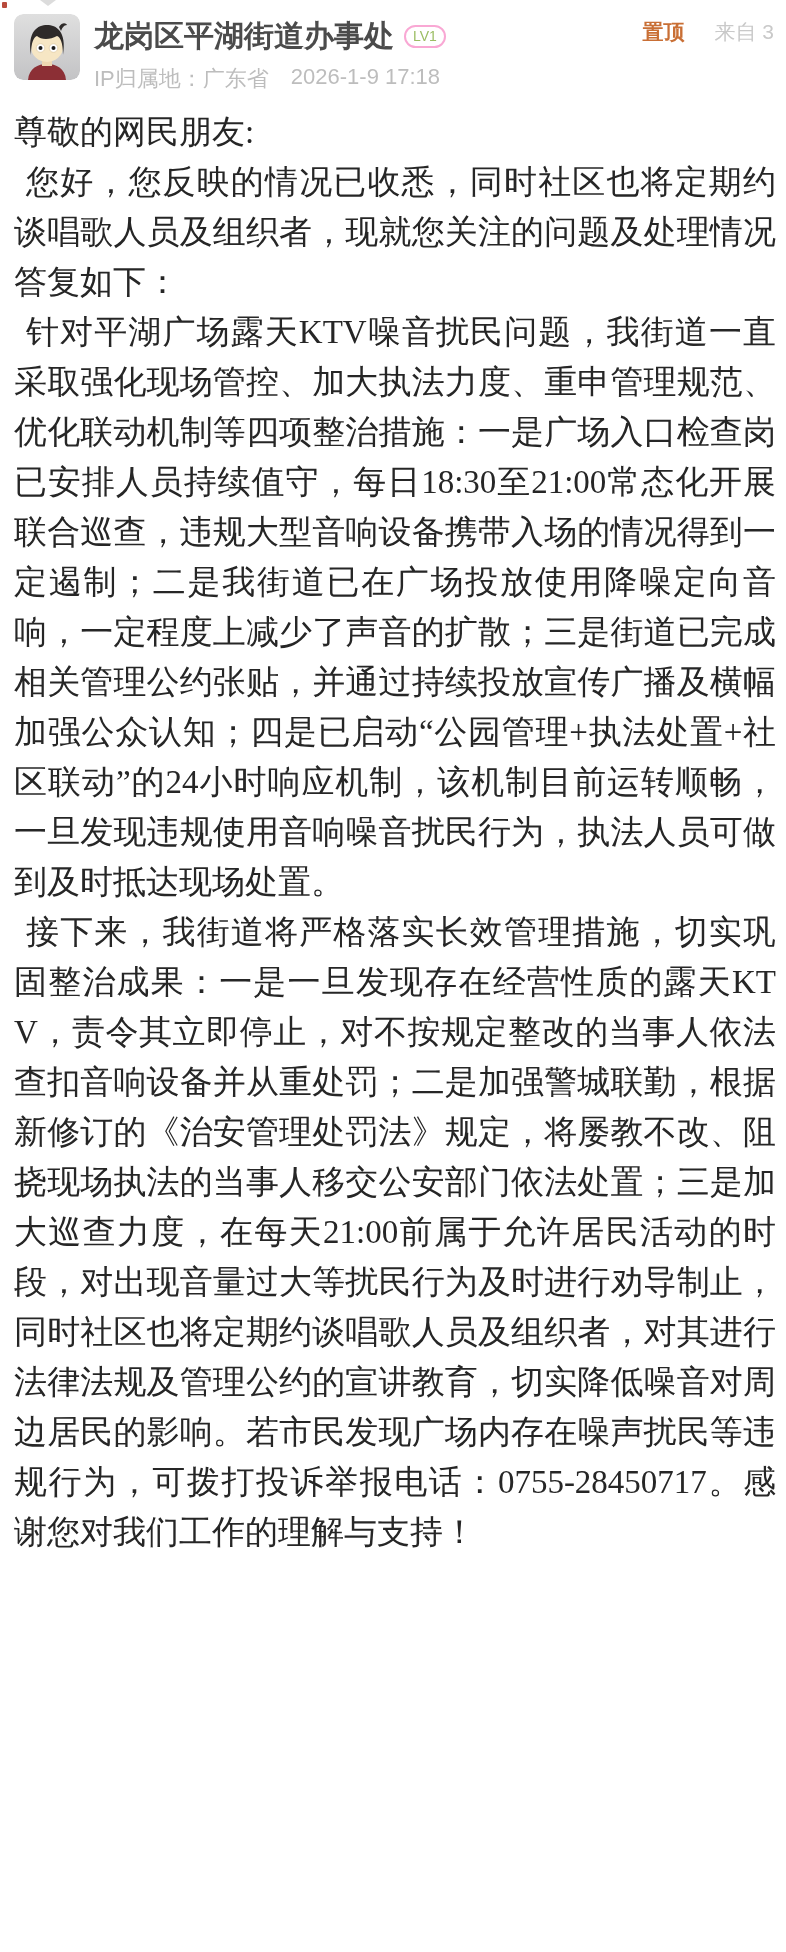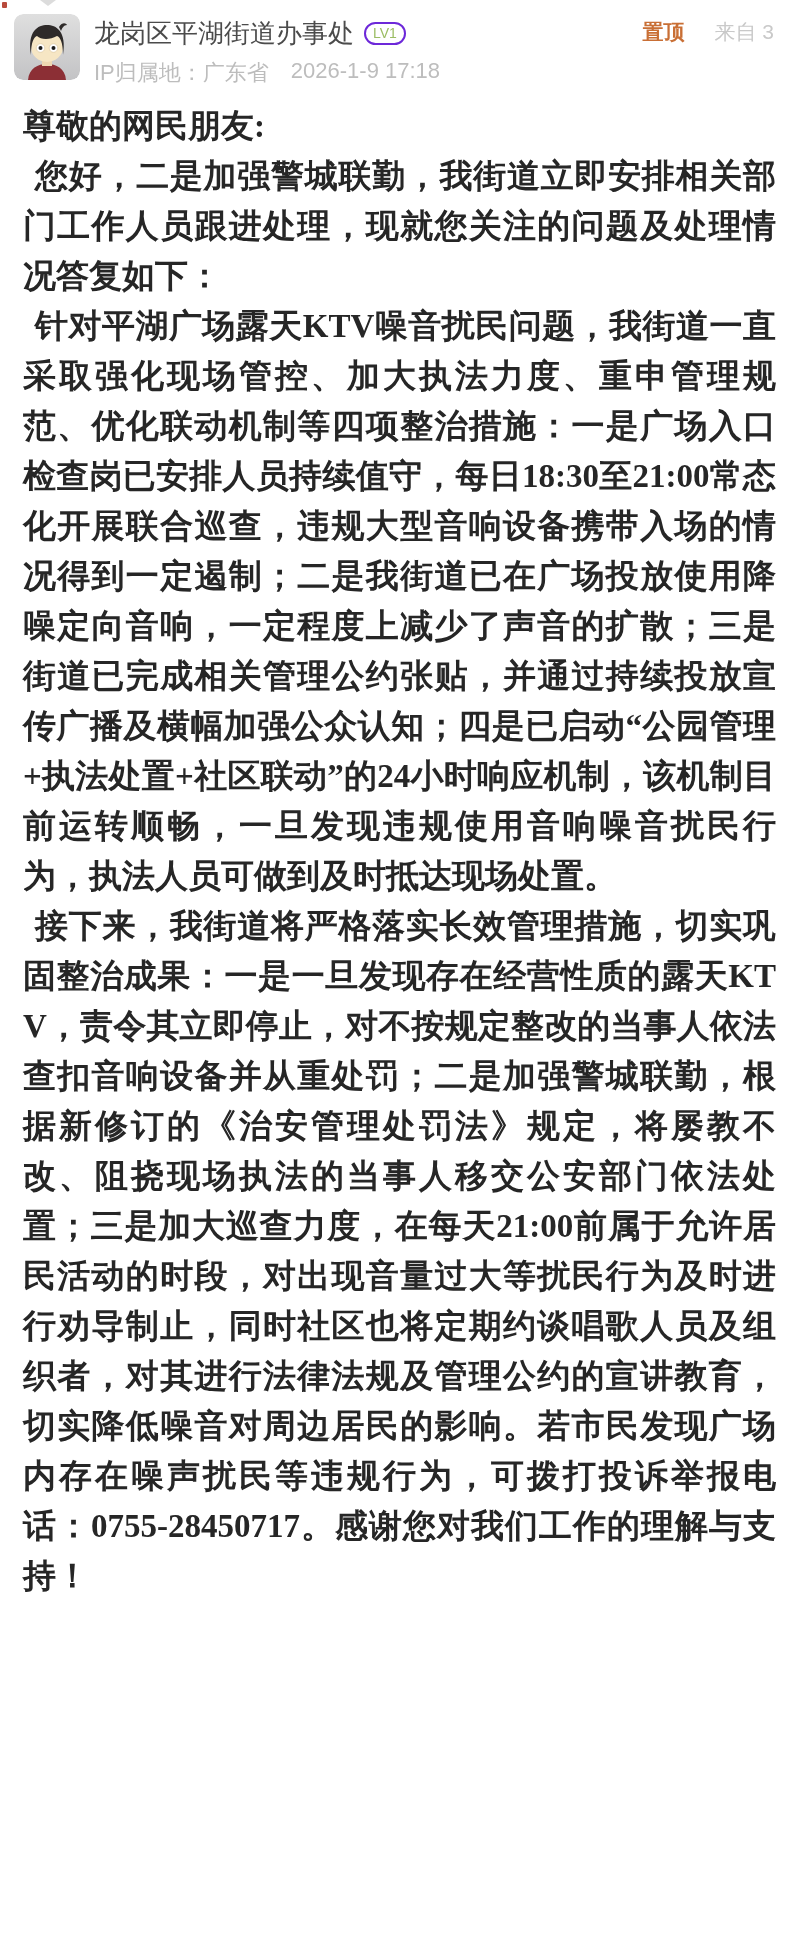--- a/index.html
+++ b/index.html
@@ -9,30 +9,30 @@
     position:relative;overflow:hidden;
   }
   .red-sliver{position:absolute;left:2px;top:2px;width:5px;height:6px;background:#b84a3c;border-radius:1px;}
   .chev{position:absolute;left:40px;top:0;width:0;height:0;
     border-left:8px solid transparent;border-right:8px solid transparent;
     border-top:6px solid #dcdcdc;}
   header{display:flex;align-items:flex-start;padding:14px 12px 0 14px;}
   .avatar{width:66px;height:66px;border-radius:9px;overflow:hidden;flex:0 0 auto;cursor:pointer;}
   .head-main{flex:1 1 auto;margin-left:14px;min-width:0;}
   .name-row{display:flex;align-items:center;gap:10px;margin-top:2px;}
-  .username{font-size:26px;font-weight:400;color:#4b4b4b;white-space:nowrap;cursor:pointer;}
+  .username{font-size:30px;font-weight:700;color:#4b4b4b;white-space:nowrap;cursor:pointer;}
   .lv-badge{
-    font-size:14px;color:#9bbd63;border:2px solid #6d28d9;border-radius:12px;
+    font-size:14px;color:#9bbd63;border:2px solid #f9a8d4;border-radius:12px;
     padding:0 7px;line-height:18px;height:19px;display:inline-block;font-weight:400;
   }
   .meta-row{margin-top:7px;font-size:22px;color:#bdbdbd;display:flex;gap:22px;white-space:nowrap;}
   .head-right{flex:0 0 auto;display:flex;align-items:center;gap:30px;margin-top:4px;}
   .pinned{color:#c96f35;font-size:21px;font-weight:700;}
   .source{color:#c9c9c9;font-size:21px;cursor:pointer;}
-  main{padding:13px 10px 0 23px;font-weight:bold;}
+  main{padding:13px 10px 0 14px;}
   main p{
     margin:0;font-size:33px;line-height:50px;color:#262626;
     font-family:"Liberation Serif","DejaVu Serif",serif;
     text-align:justify;word-break:break-all;
   }
   main p.indent{text-indent:12px;}
 </style>
 </head>
 <body>
 
@@ -71,16 +71,16 @@
     </div>
   </div>
   <div class="head-right">
     <span class="pinned">置顶</span>
     <span class="source">来自 3</span>
   </div>
 </header>
 
 <main>
   <p>尊敬的网民朋友:</p>
-  <p class="indent">您好，二是加强警城联勤，我街道立即安排相关部门工作人员跟进处理，现就您关注的问题及处理情况答复如下：</p>
+  <p class="indent">您好，您反映的情况已收悉，同时社区也将定期约谈唱歌人员及组织者，现就您关注的问题及处理情况答复如下：</p>
   <p class="indent">针对平湖广场露天KTV噪音扰民问题，我街道一直采取强化现场管控、加大执法力度、重申管理规范、优化联动机制等四项整治措施：一是广场入口检查岗已安排人员持续值守，每日18:30至21:00常态化开展联合巡查，违规大型音响设备携带入场的情况得到一定遏制；二是我街道已在广场投放使用降噪定向音响，一定程度上减少了声音的扩散；三是街道已完成相关管理公约张贴，并通过持续投放宣传广播及横幅加强公众认知；四是已启动“公园管理+执法处置+社区联动”的24小时响应机制，该机制目前运转顺畅，一旦发现违规使用音响噪音扰民行为，执法人员可做到及时抵达现场处置。</p>
   <p class="indent">接下来，我街道将严格落实长效管理措施，切实巩固整治成果：一是一旦发现存在经营性质的露天KTV，责令其立即停止，对不按规定整改的当事人依法查扣音响设备并从重处罚；二是加强警城联勤，根据新修订的《治安管理处罚法》规定，将屡教不改、阻挠现场执法的当事人移交公安部门依法处置；三是加大巡查力度，在每天21:00前属于允许居民活动的时段，对出现音量过大等扰民行为及时进行劝导制止，同时社区也将定期约谈唱歌人员及组织者，对其进行法律法规及管理公约的宣讲教育，切实降低噪音对周边居民的影响。若市民发现广场内存在噪声扰民等违规行为，可拨打投诉举报电话：0755-28450717。感谢您对我们工作的理解与支持！</p>
 </main>
 
 </body></html>

